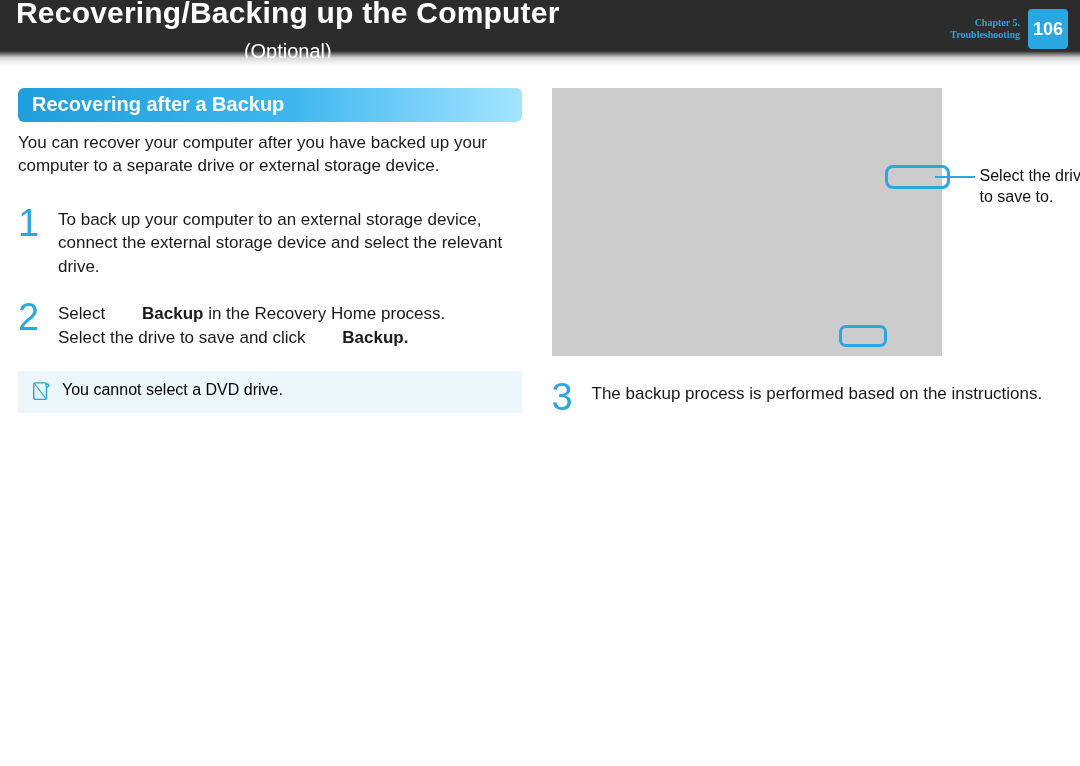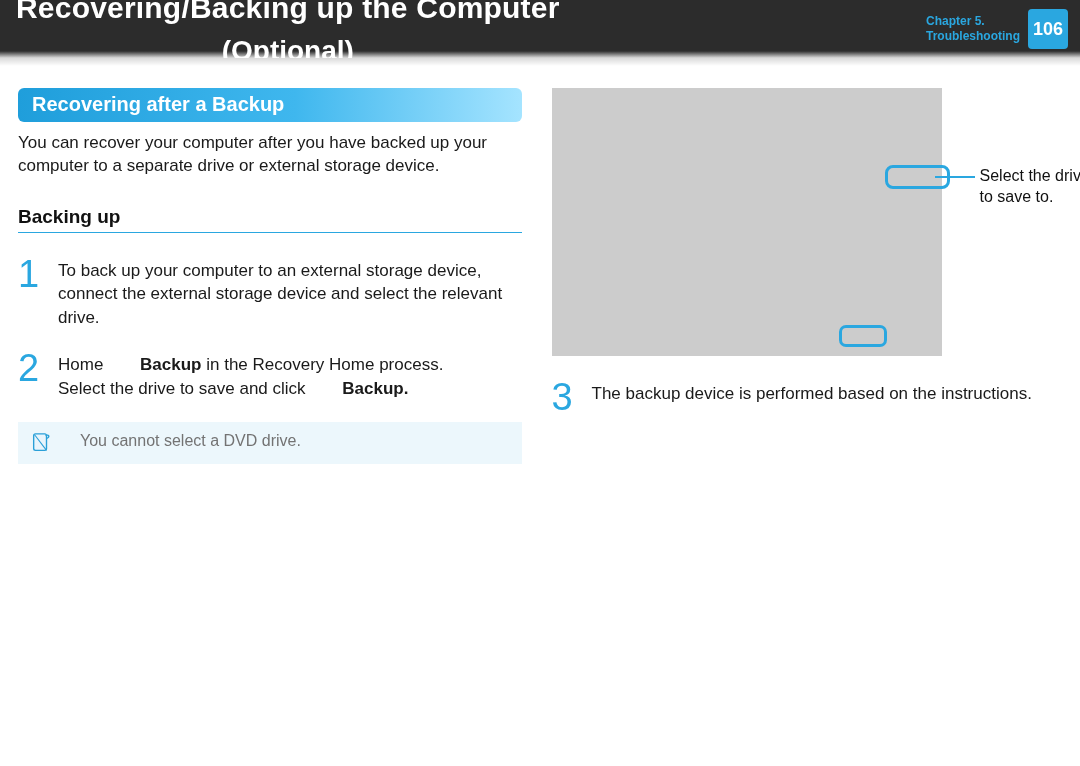--- a/index.html
+++ b/index.html
@@ -22,23 +22,23 @@
   }
   .header::after{
     content:"";
     position:absolute;
     left:0; right:0; bottom:-8px;
     height:8px;
     background: linear-gradient(to bottom, rgba(0,0,0,0.15), rgba(0,0,0,0));
   }
   .title-wrap { display:flex; align-items: center; gap:10px;flex-direction:column;}
   .title { color:#fff; font-size:30px; font-weight:700; letter-spacing:0.2px;}
-  .title-opt { color:#fff; font-size:28px; font-weight:700;}
+  .title-opt { color:#fff; font-size:20px; font-weight:400;}
   .header-right { display:flex; align-items:center; gap:8px; }
-  .chapter-block { color:#2aa7e0; font-size:12px; font-weight:700; line-height:1.25; }
+  .chapter-block { text-align:right; color:#2aa7e0; font-size:10px; font-weight:700; line-height:1.25;font-family:Liberation Serif, serif; }
   .page-badge {
     background:#2aa7e0; color:#fff; width:40px; height:40px;
     border-radius:4px; display:flex; align-items:center; justify-content:center;
     font-size:18px; font-weight:700;
   }
 
   .content {
     display:flex;
     padding: 30px 25px 0 18px;
     gap:30px;
@@ -70,22 +70,22 @@
   .step-num {
     color:#2aa7e0; font-size:38px; font-weight:400; line-height:0.9;
     min-width:26px; font-family: Arial, sans-serif;
   }
   .step-body { font-size:17px; color:#1a1a1a; line-height:1.38; padding-top:2px; flex:1; }
   .step-body b { font-weight:700;margin-left:32px; }
 
   .note-box {
     background:#ecf7fc;
     padding:10px 14px 10px 12px;
-    display:flex; align-items:flex-start; gap:28px;
-    font-size:16px; color:#737373;
+    display:flex; align-items:flex-start; gap:10px;
+    font-size:16px; color:#000000;
     margin-top:8px;
   }
   .note-icon { width:22px; height:22px; flex:0 0 22px; }
 
   
   .screenshot {
     width:390px; height:268px;
     background:#cccccc;
     position:relative;
     margin-top:0;
@@ -131,31 +131,30 @@
     </div>
   </div>
 </div>
 
 <div class="content">
   <div class="col col-left">
 
     <div class="section-pill">Recovering after a Backup</div>
     <p class="body-text">You can recover your computer after you have backed up your computer to a separate drive or external storage device.</p>
 
-    <div class="subhead">Backing up</div>
 
     <div class="step">
       <div class="step-num">1</div>
       <div class="step-body">To back up your computer to an external storage device, connect the external storage device and select the relevant drive.</div>
     </div>
 
     <div class="step">
       <div class="step-num">2</div>
       <div class="step-body">
-        <span>Home </span><b>Backup</b><span> in the Recovery Home process.</span><br>
+        <span>Select </span><b>Backup</b><span> in the Recovery Home process.</span><br>
         <span>Select the drive to save and click </span><b>Backup.</b>
       </div>
     </div>
 
     <div class="note-box">
       <svg class="note-icon" viewBox="0 0 24 24">
         <rect x="4" y="2" width="14" height="18" rx="2" fill="#e9f5fc" stroke="#2aa0d8" stroke-width="1.5"></rect>
         <path d="M5 3 L18 20" stroke="#2aa0d8" stroke-width="1.2"></path>
         <path d="M17 4 C 21 2, 22 6, 18 7" fill="none" stroke="#2aa0d8" stroke-width="1.5"></path>
       </svg>
@@ -172,16 +171,16 @@
       </div>
       <div class="callout-line"></div>
       <div class="callout-text">
         <span>Select the drive</span><br>
         <span>to save to.</span>
       </div>
     </div>
 
     <div class="step step-right">
       <div class="step-num">3</div>
-      <div class="step-body">The backup device is performed based on the instructions.</div>
+      <div class="step-body">The backup process is performed based on the instructions.</div>
     </div>
   </div>
 </div>
 
 </body></html>

